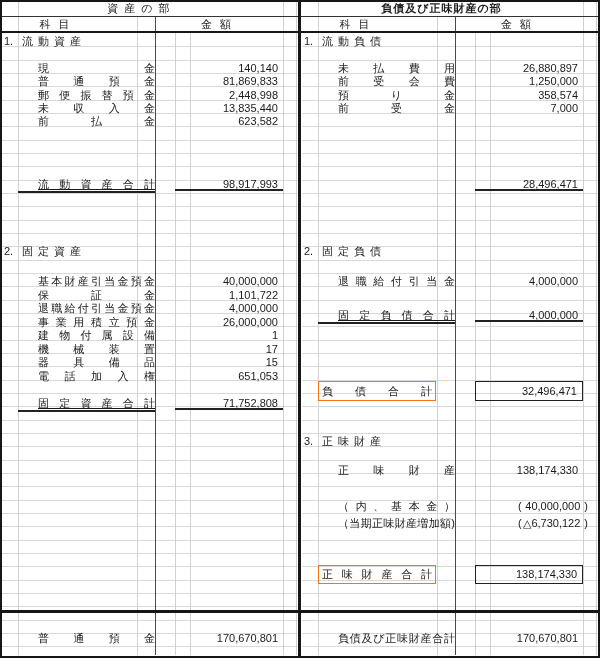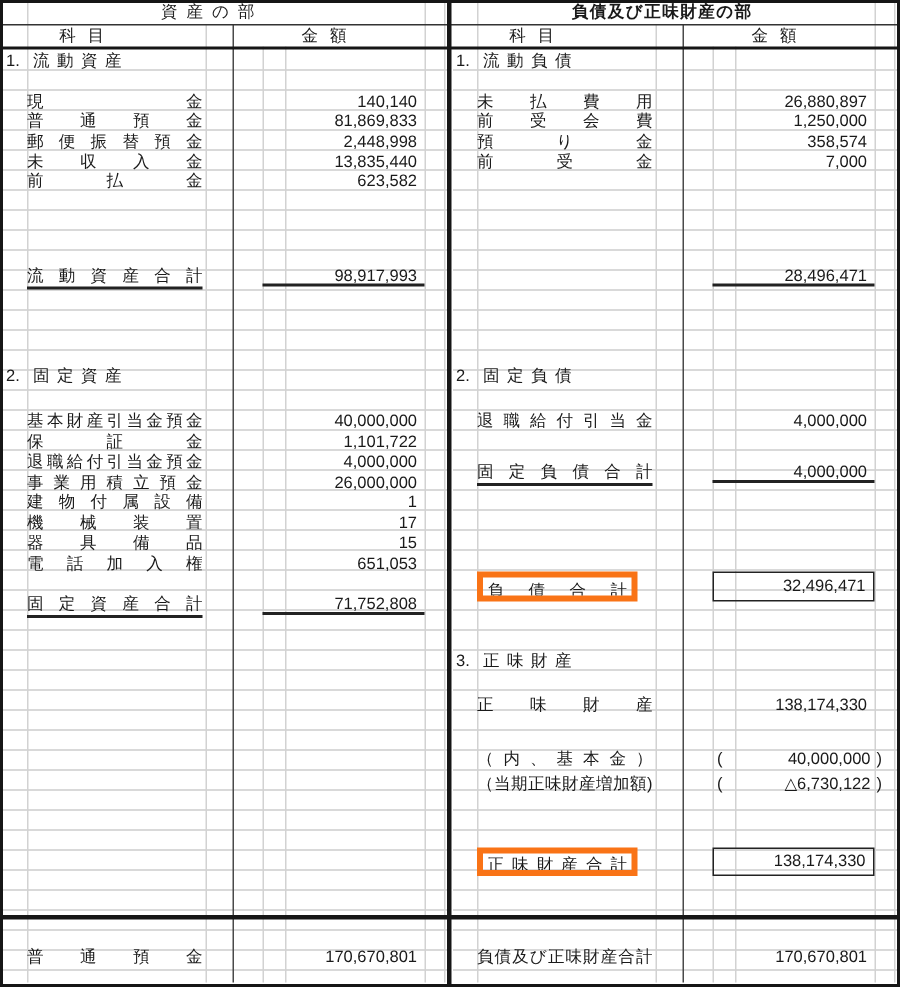--- a/index.html
+++ b/index.html
@@ -31,26 +31,26 @@
   .half.left .part-title{letter-spacing:6px;}
   .half.right .part-title{letter-spacing:1px;font-weight:bold;}
   .col-subject{position:absolute;top:17px;left:0;width:117px;height:14px;line-height:14px;text-align:center;letter-spacing:8px;}
   .col-amount{position:absolute;top:17px;left:155px;width:130px;height:14px;line-height:14px;text-align:center;letter-spacing:8px;}
   
   .sec{position:absolute;left:4px;height:14px;line-height:14px;white-space:nowrap;}
   .sec .num{display:inline-block;width:18px;}
   .sec .ttl{letter-spacing:5px;}
   
   .row{position:absolute;left:0;width:300px;height:14px;line-height:14px;}
-  .lbl{position:absolute;left:18px;width:117px;height:100%;text-align:justify;text-align-last:justify;overflow:hidden;}
-  .val{position:absolute;left:175px;width:108px;height:100%;text-align:right;padding-right:5px;box-sizing:border-box;}
-  .row.subtotal .lbl{border-bottom:2px solid #222;}
+  .lbl{position:absolute;left:18px;width:117px;height:100%;text-align:justify;text-align-last:justify;overflow:hidden;padding-left:20px;}
+  .val{position:absolute;left:175px;width:108px;height:100%;text-align:right;padding-right:5px;box-sizing:border-box;padding-left:40px;}
+  .row.subtotal .lbl{border-bottom:2px solid #222;text-decoration:underline;}
   .row.subtotal .val{border-bottom:2px solid #222;}
   .row.boxed{height:20px;line-height:18px;}
-  .row.boxed .lbl{border:4px solid #f97316;box-sizing:border-box;padding:0 3px;width:107px;}
+  .row.boxed .lbl{border:1px solid #f97316;box-sizing:border-box;padding:0 3px;width:118px;}
   .row.boxed .val{border:1px solid #222;}
   .row.boxed.h19{height:19px;line-height:17px;margin-top:20px;}
   
   .val.paren{display:flex;width:114px;padding-right:0;}
   .val.paren .po{flex:none;padding-left:3px;}
   .val.paren .pv{flex:1;text-align:right;}
   .val.paren .pc{flex:none;margin-left:4px;padding-right:1px;}
 </style>
 </head>
 <body>

